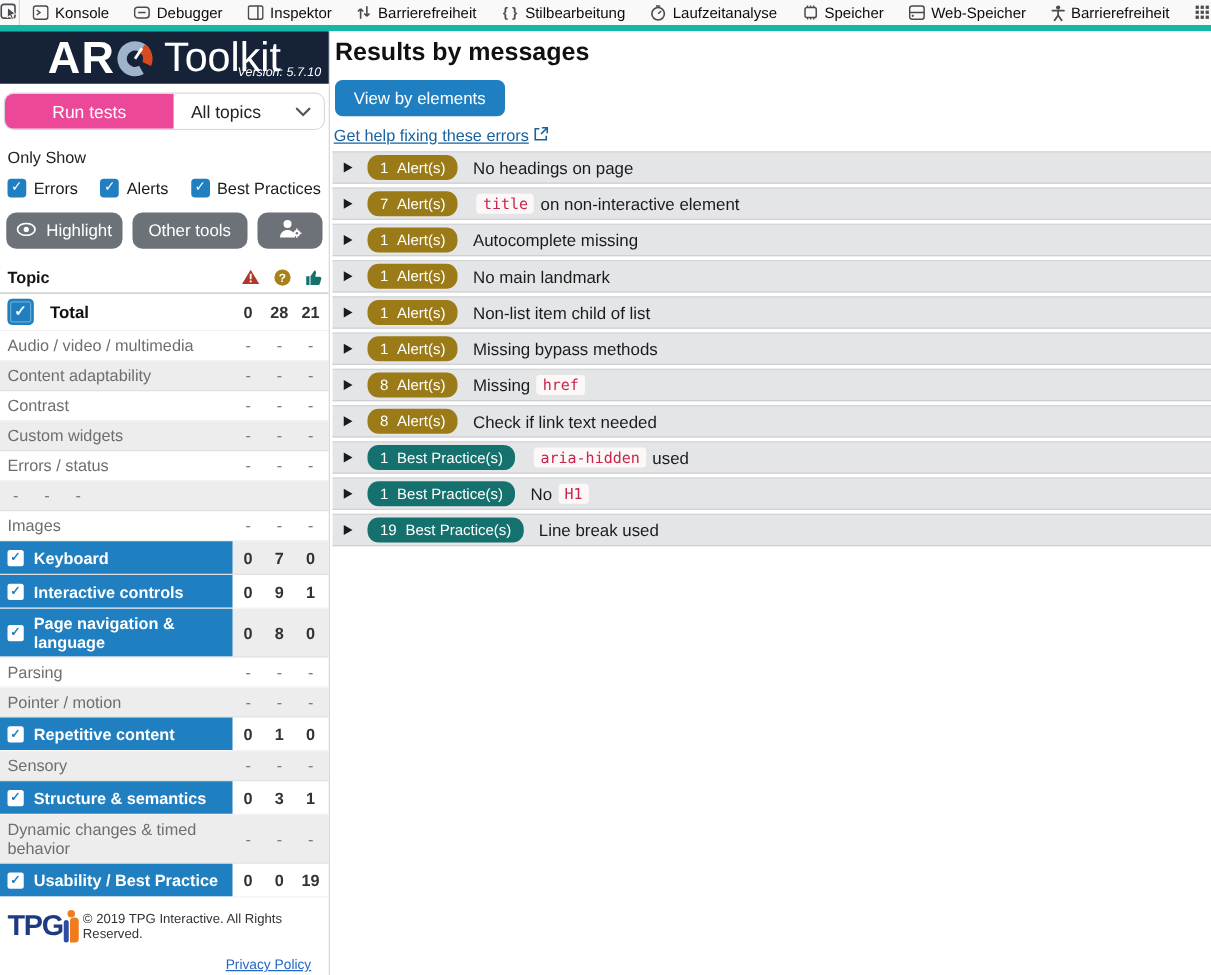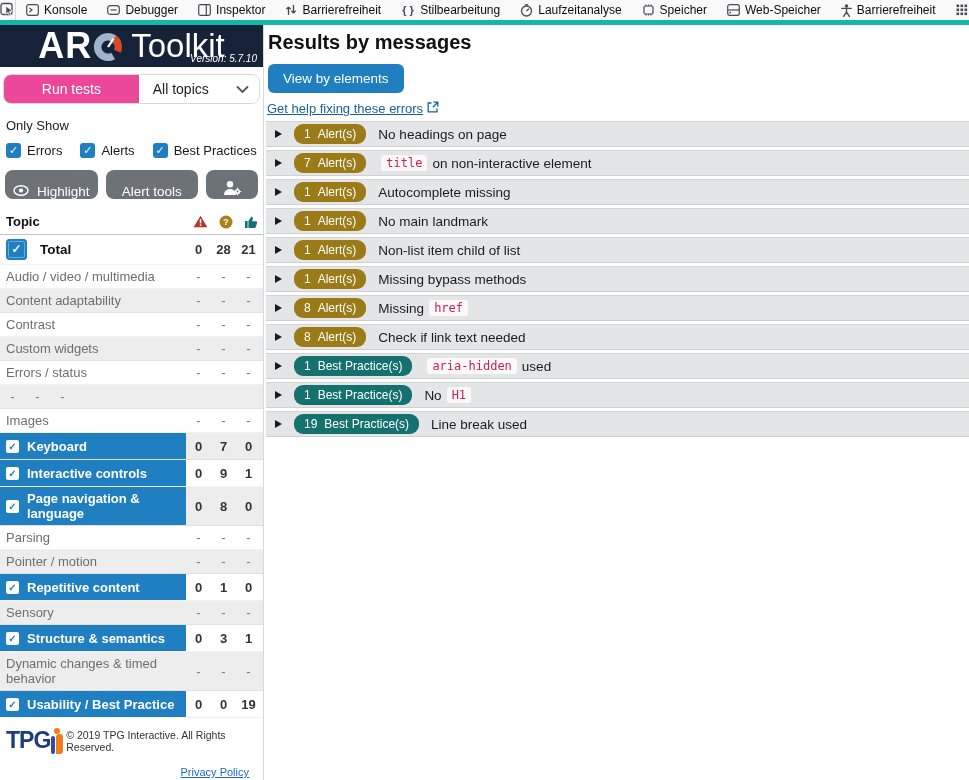--- a/index.html
+++ b/index.html
@@ -83,21 +83,21 @@
     width: 15px; height: 15px; background: #1f7fc1; border-radius: 3px;
     color: #fff; font-size: 11px; line-height: 15px; text-align: center;
     flex: none;
   }
 
   
   .tools-row { display: flex; gap: 8px; padding: 12px 5px 10px 5px; }
   .tool-btn {
     background: #6d7278; color: #fff; border: none; border-radius: 8px;
     height: 29px; font-size: 13.5px; cursor: pointer; font-family: inherit;
-    display: flex; align-items: flex-end; justify-content: center; gap: 8px;
+    display: flex; align-items: center; justify-content: center; gap: 8px;
   }
   .tool-btn.highlight { flex: 1.9; }
   .tool-btn.other { flex: 1.9; }
   .tool-btn.person { width: 52px; flex: none; }
 
   
   .topic-header {
     display: flex; align-items: center;
     padding: 5px 0 5px 6px; border-bottom: 1px solid #c2c2c2;
   }
@@ -357,21 +357,21 @@
       <button class="tool-btn highlight">
         <span>
           <svg width="16" height="11" viewBox="0 0 16 11">
               <ellipse cx="8" cy="5.5" rx="7" ry="4.8" fill="none" stroke="#fff" stroke-width="1.4"></ellipse>
               <circle cx="8" cy="5.5" r="2.1" fill="#fff"></circle>
             </svg>
         </span>
         <span>Highlight</span>
       </button>
       <button class="tool-btn other">
-        <span>Alert tools</span>
+        <span>Other tools</span>
       </button>
       <button class="tool-btn person">
         <span>
           <svg width="20" height="16" viewBox="0 0 20 16">
               <circle cx="8" cy="4.2" r="3.2" fill="#fff"></circle>
               <path d="M2 15 c0-4 3-6 6-6 s6 2 6 6 Z" fill="#fff"></path>
               <circle cx="15.5" cy="11.5" r="2.6" fill="#fff"></circle>
               <circle cx="15.5" cy="11.5" r="1" fill="#6d7278"></circle>
               <g stroke="#fff" stroke-width="1.2">
                 <path d="M15.5 7.8 v1.4 M15.5 13.8 v1.4 M11.8 11.5 h1.4 M17.8 11.5 h1.4"></path>

